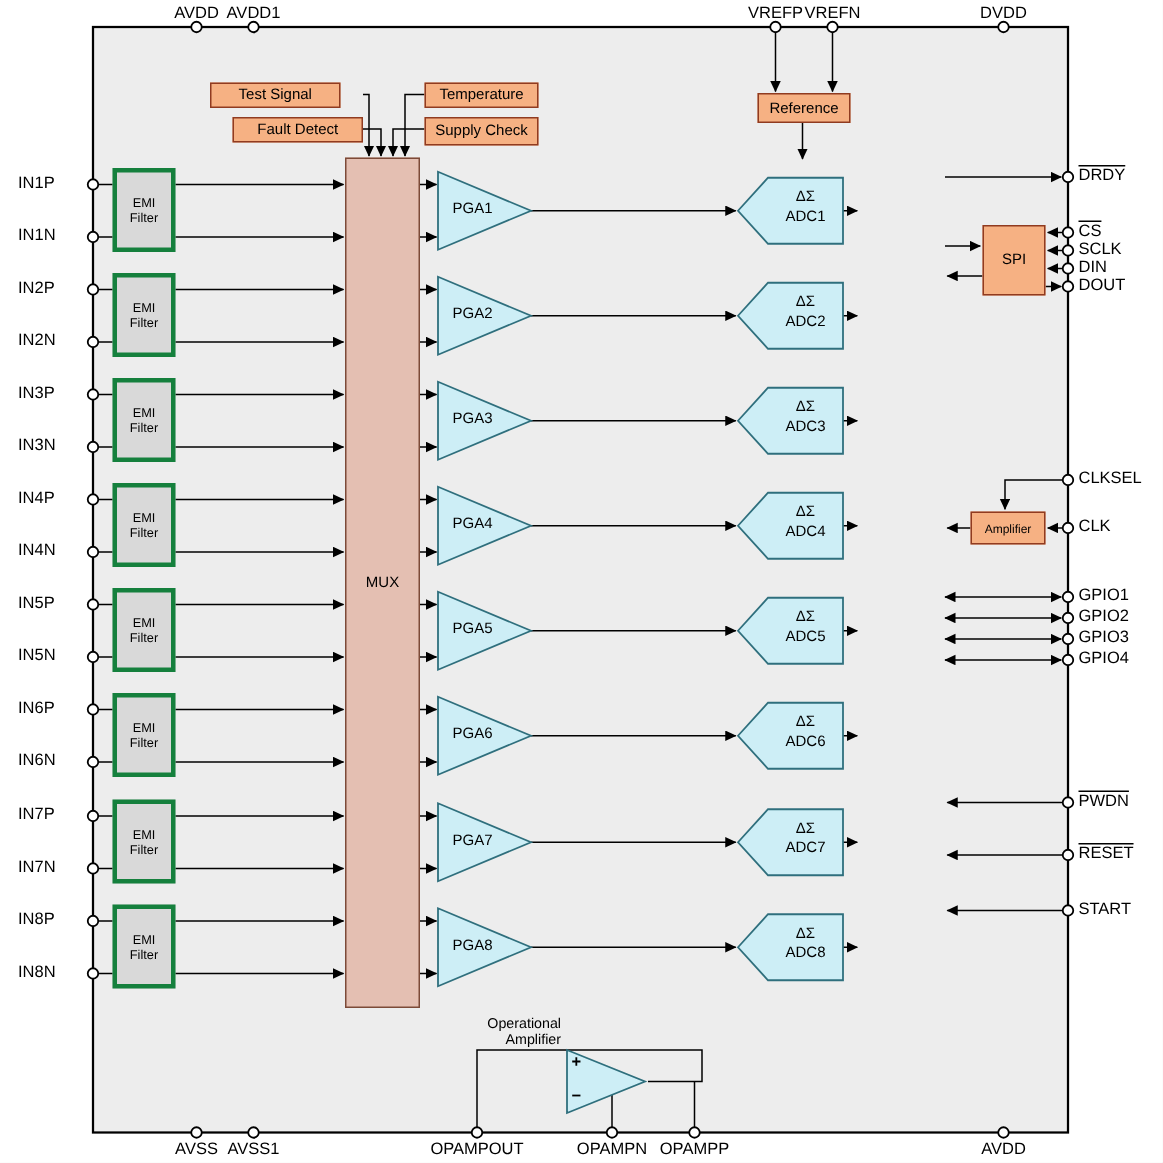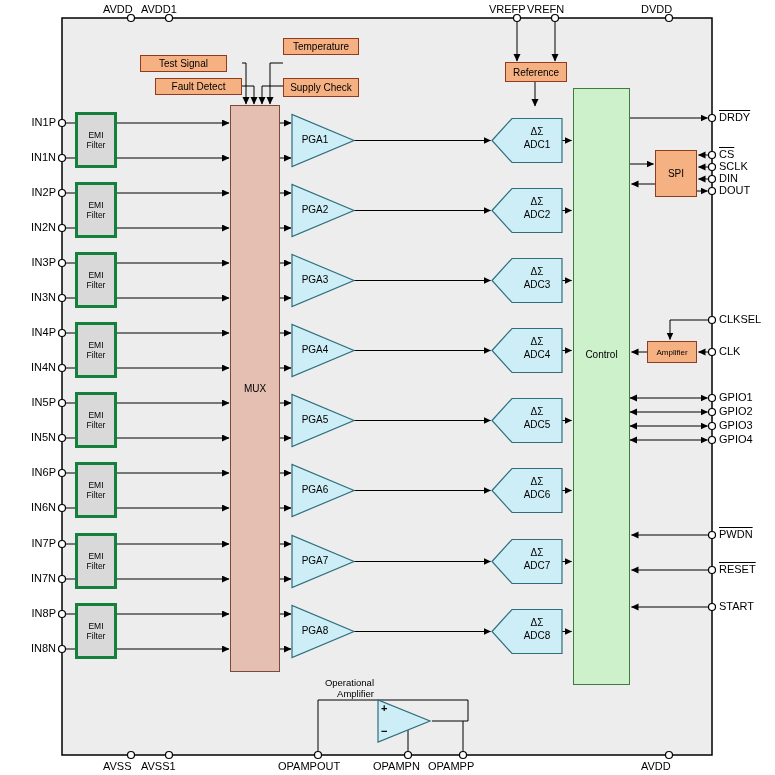--- a/index.html
+++ b/index.html
@@ -1,22 +1,22 @@
 <!DOCTYPE html>
 <html><head>
 <meta charset="utf-8">
 <style>
   *{margin:0;padding:0;box-sizing:border-box}
   html,body{background:#fff}
   body{font-family:"Liberation Sans",sans-serif;width:775px;height:775px;position:relative;color:#000}
   .stage{position:absolute;top:0;left:0;width:775px;height:775px;background:#fff;overflow:hidden}
   svg.canvas{position:absolute;top:0;left:0}
   .lbl{position:absolute;font-size:11px;line-height:13px;white-space:nowrap}
-  .tc{text-align:left}
-  .tr{text-align:right}
+  .tc{text-align:center}
+  .tr{}
   .ov{text-decoration:overline}
   .blk{position:absolute;display:flex;align-items:center;justify-content:center;text-align:center}
   .orange{background:#f6b183;border:1px solid #903b20;font-size:10px}
   .emi{left:75px;width:42px;height:56px;background:#d9d9d9;border:3px solid #15803d;font-size:8.5px;line-height:10px;flex-direction:column}
   .mux{left:230px;top:105px;width:50px;height:567px;background:#e4bfb2;border:1px solid #7c4a38;font-size:10px}
   .ctrl{left:573px;top:88px;width:57px;height:597px;background:#cdf2cb;border:1px solid #3f7a3f;font-size:10px;padding-bottom:65px}
   .pga-lbl{position:absolute;left:294px;width:42px;text-align:center;font-size:10px}
   .adc-lbl{position:absolute;left:511px;width:52px;text-align:center;font-size:10px;line-height:13px}
   .opamp-title{position:absolute;left:288px;top:677px;width:86px;text-align:right;font-size:9.5px;line-height:11px}
   .sign{position:absolute;font-size:11px;font-weight:bold}
@@ -192,41 +192,38 @@
         <circle cx="669" cy="755" r="3.5"></circle>
     </g>
   </svg>
 
   <div class="blk orange" style="left:140px;top:55px;width:87px;height:17px">
       <span>Test Signal</span>
     </div>
   <div class="blk orange" style="left:155px;top:78px;width:87px;height:17px">
       <span>Fault Detect</span>
     </div>
-  <div class="blk orange" style="left:283px;top:38px;width:76px;height:17px">
+  <div class="blk orange" style="left:283px;top:55px;width:76px;height:17px">
       <span>Temperature</span>
     </div>
   <div class="blk orange" style="left:283px;top:78px;width:76px;height:19px">
       <span>Supply Check</span>
     </div>
   <div class="blk orange" style="left:505px;top:62px;width:62px;height:20px">
       <span>Reference</span>
     </div>
   <div class="blk orange" style="left:655px;top:150px;width:42px;height:47px">
       <span>SPI</span>
     </div>
   <div class="blk orange" style="left:647px;top:341px;width:50px;height:22px;font-size:8px">
       <span>Amplifier</span>
     </div>
 
   <div class="blk mux">
       <span>MUX</span>
-    </div>
-  <div class="blk ctrl">
-      <span>Control</span>
     </div>
 
   <div class="blk emi" style="top:112px">
       <span>EMI</span>
       <span>Filter</span>
     </div>
   <div class="blk emi" style="top:182px">
       <span>EMI</span>
       <span>Filter</span>
     </div>

